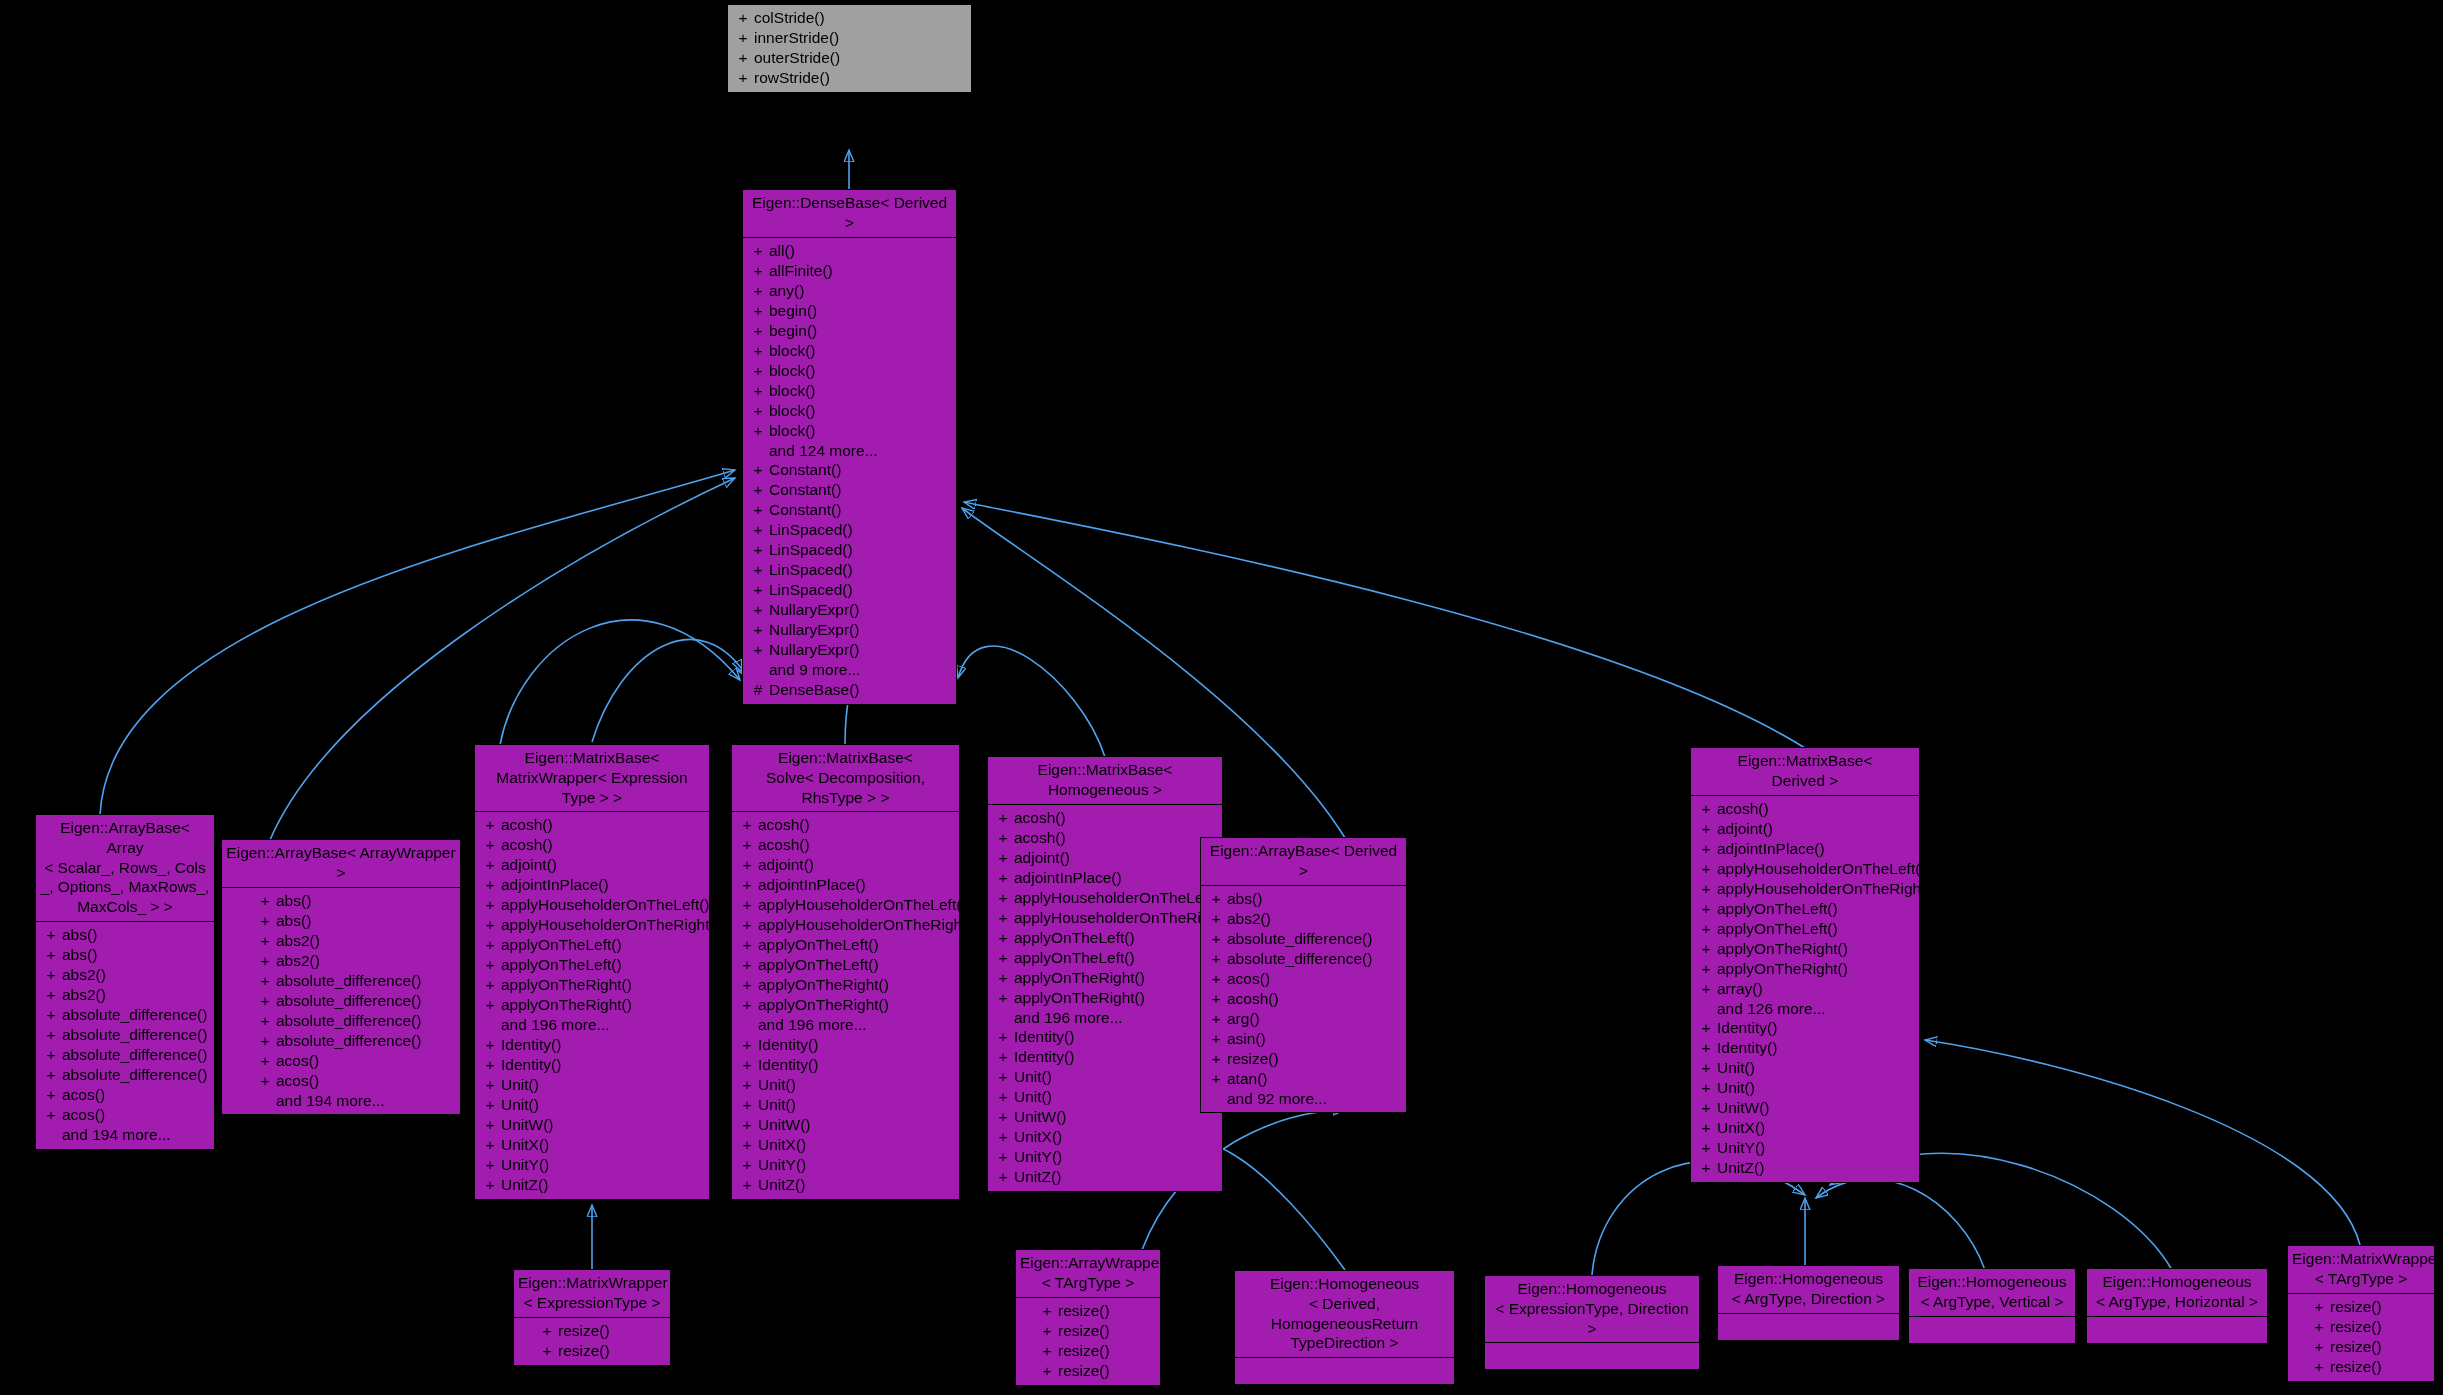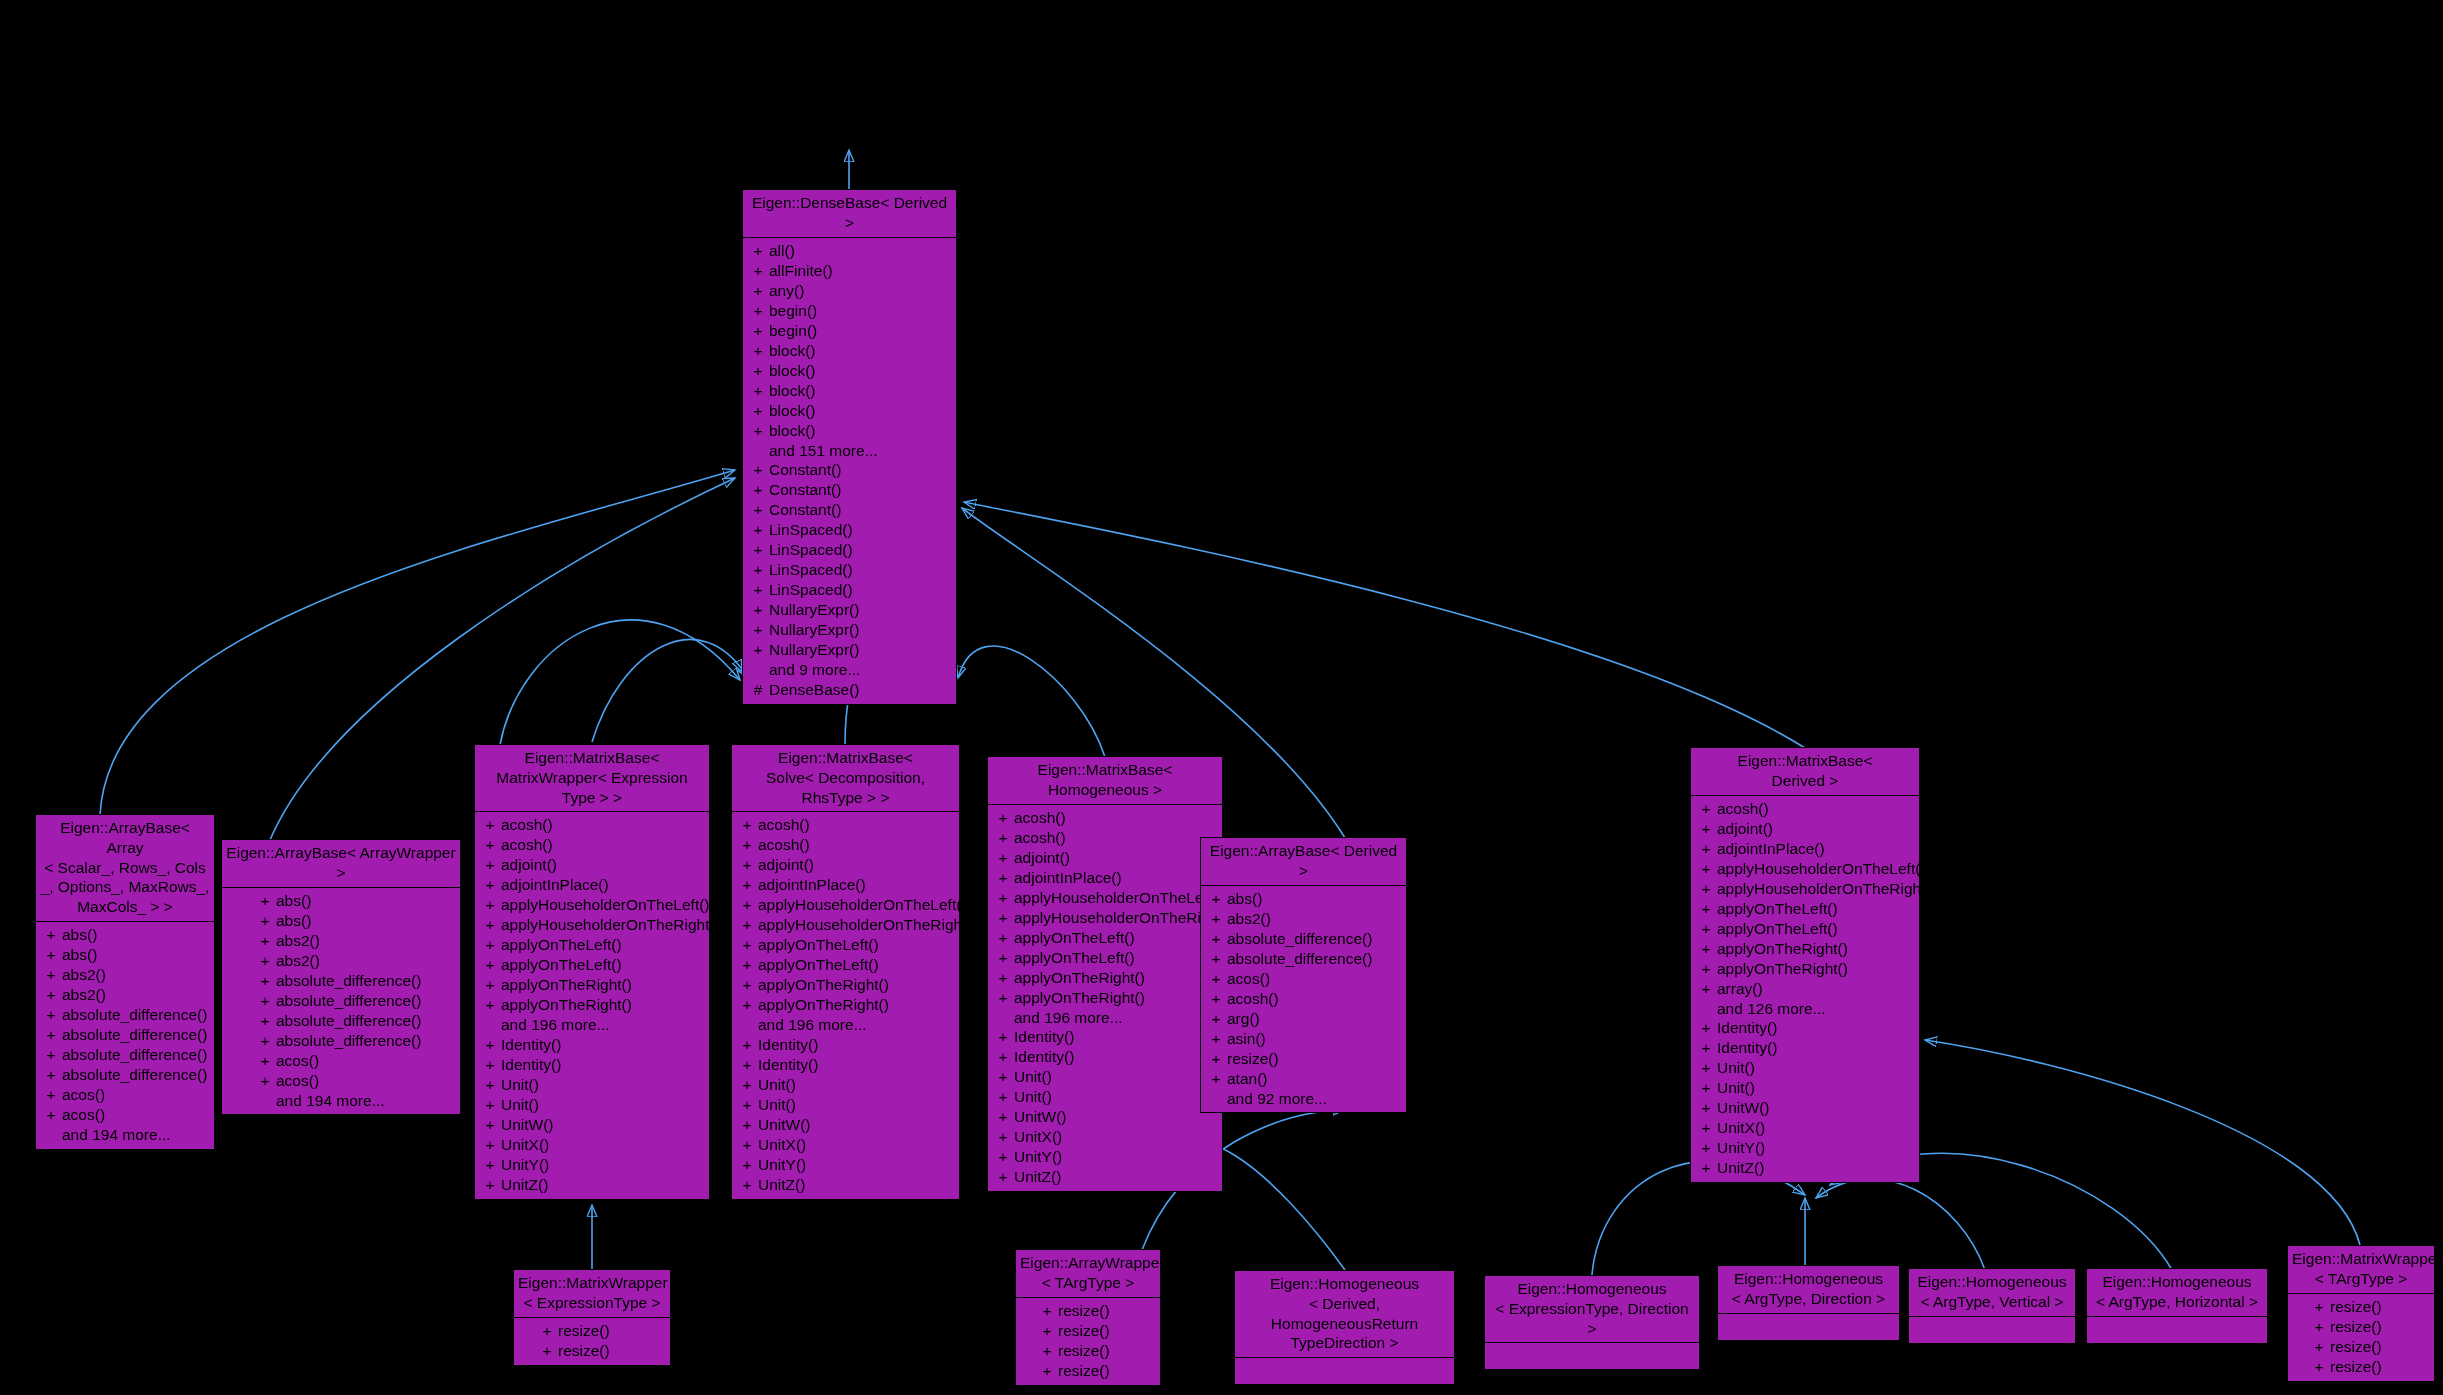--- a/index.html
+++ b/index.html
@@ -112,37 +112,43 @@
       <path d="M1985,1270 C1960,1200 1880,1150 1816,1198"></path>
 
       <path d="M2172,1270 C2120,1180 1940,1110 1830,1185"></path>
 
       <path d="M2360,1245 C2330,1130 2060,1060 1925,1040"></path>
     </g>
   </svg>
 
   <div class="node gray" style="left:727px; top:3px; width:245px;">
     <div class="sep"></div>
+    <div class="members">
+      <span class="m"><span class="vis">+</span><span>colStride()</span></span>
+      <span class="m"><span class="vis">+</span><span>innerStride()</span></span>
+      <span class="m"><span class="vis">+</span><span>outerStride()</span></span>
+      <span class="m"><span class="vis">+</span><span>rowStride()</span></span>
+    </div>
   </div>
 
   <div class="node" style="left:742px; top:189px; width:215px;">
     <div class="title">Eigen::DenseBase&lt; Derived &gt;</div>
     <div class="sep"></div>
     <div class="members">
       <span class="m"><span class="vis">+</span><span>all()</span></span>
       <span class="m"><span class="vis">+</span><span>allFinite()</span></span>
       <span class="m"><span class="vis">+</span><span>any()</span></span>
       <span class="m"><span class="vis">+</span><span>begin()</span></span>
       <span class="m"><span class="vis">+</span><span>begin()</span></span>
       <span class="m"><span class="vis">+</span><span>block()</span></span>
       <span class="m"><span class="vis">+</span><span>block()</span></span>
       <span class="m"><span class="vis">+</span><span>block()</span></span>
       <span class="m"><span class="vis">+</span><span>block()</span></span>
       <span class="m"><span class="vis">+</span><span>block()</span></span>
-      <span class="m plain">and 151 more...</span>
+      <span class="m plain">and 124 more...</span>
       <span class="m"><span class="vis">+</span><span>Constant()</span></span>
       <span class="m"><span class="vis">+</span><span>Constant()</span></span>
       <span class="m"><span class="vis">+</span><span>Constant()</span></span>
       <span class="m"><span class="vis">+</span><span>LinSpaced()</span></span>
       <span class="m"><span class="vis">+</span><span>LinSpaced()</span></span>
       <span class="m"><span class="vis">+</span><span>LinSpaced()</span></span>
       <span class="m"><span class="vis">+</span><span>LinSpaced()</span></span>
       <span class="m"><span class="vis">+</span><span>NullaryExpr()</span></span>
       <span class="m"><span class="vis">+</span><span>NullaryExpr()</span></span>
       <span class="m"><span class="vis">+</span><span>NullaryExpr()</span></span>

